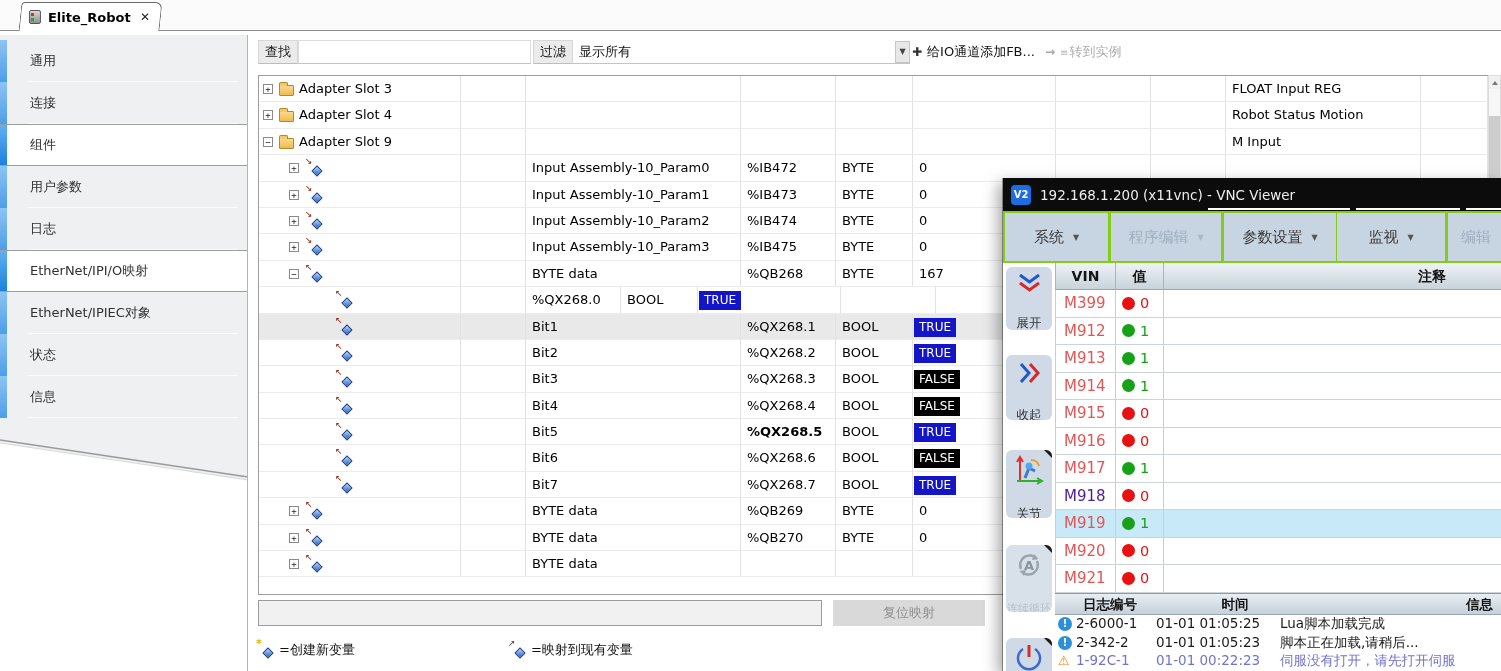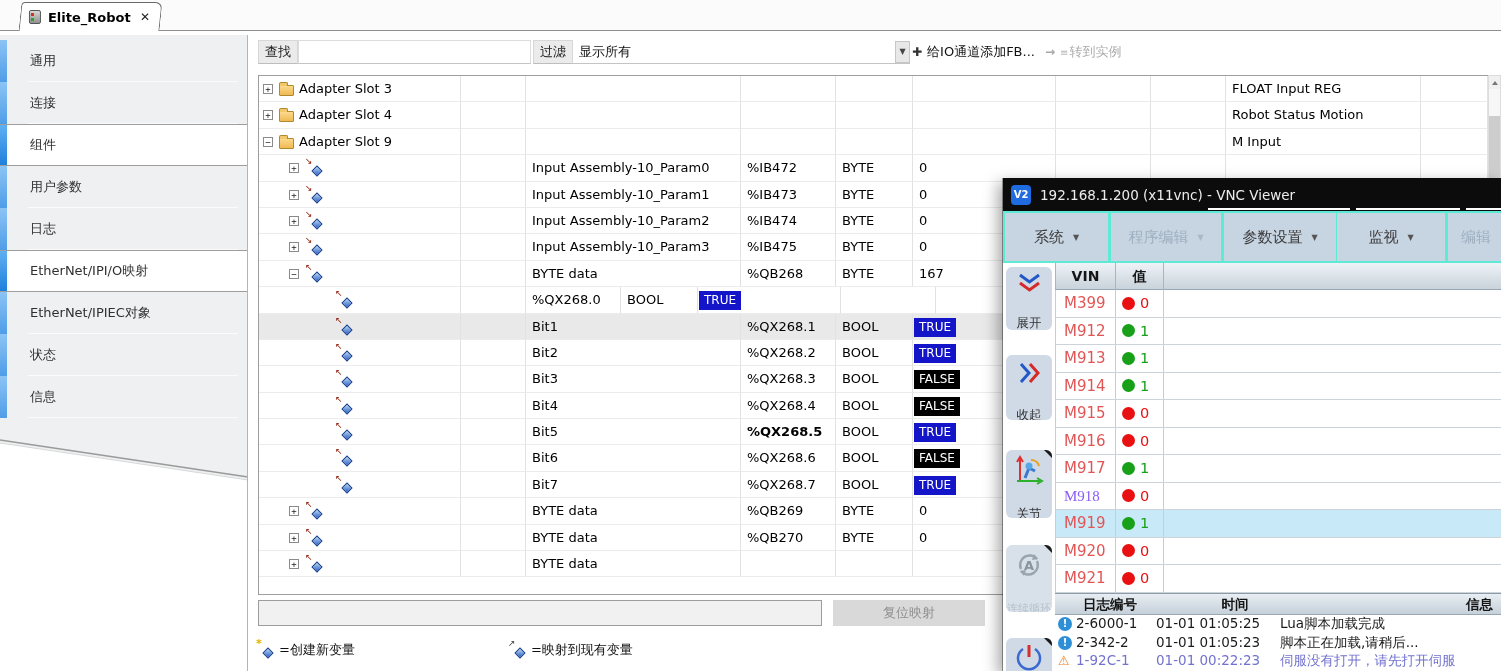--- a/index.html
+++ b/index.html
@@ -81,21 +81,21 @@
 
 
 .vnc{position:absolute;left:1003px;top:178px;width:498px;height:493px;z-index:50;background:#fff;box-shadow:-1px 0 0 rgba(0,0,0,.35),-5px 5px 14px rgba(0,0,0,.35);overflow:hidden}
 .vnc-title{position:absolute;left:0;top:0;width:100%;height:33px;background:#0c0c0c;display:flex;align-items:center;padding-left:8px}
 .vnc-logo{width:20px;height:20px;background:#1f6be0;border-radius:4px;color:#fff;font-size:10px;font-weight:bold;display:flex;align-items:center;justify-content:center;margin-right:9px}
 .vnc-title-text{color:#ececec;font-size:13.5px}
 .tseg{position:absolute;bottom:1px;height:2px;background:#fff}
 .tseg.s1{left:205px;width:142px}
 .tseg.s2{left:353px;width:104px}
 .tseg.s3{left:463px;width:35px}
-.vnc-menubar{position:absolute;left:0;top:33px;width:100%;height:52px;background:#5eead4}
+.vnc-menubar{position:absolute;left:0;top:33px;width:100%;height:52px;background:#84cc16}
 .vnc-menu{position:absolute;top:2px;height:48px;background:#c7d4e2;display:flex;align-items:center;justify-content:center;font-size:15px;color:#3c3c3c;cursor:pointer}
 .vnc-menu .caret{font-size:8px;margin-left:9px;color:#555}
 .vnc-menu.dis{color:#9fb0c0}
 .vnc-menu.dis .caret{color:#a9b8c6}
 .vnc-body{position:absolute;left:0;top:85px;width:100%;height:408px;background:#fff}
 
 
 .vtool{position:absolute;left:3px;width:46px;background:#cfdae6;border-radius:6px;display:flex;flex-direction:column;align-items:center;justify-content:flex-start;cursor:pointer;overflow:hidden}
 .vtool .vt-ico{margin-top:5px}
 .vtool .vt-lbl{font-size:12.5px;color:#333;margin-top:18px;white-space:nowrap}
@@ -631,20 +631,21 @@
           <span class="vt-ico"><svg width="32" height="30" viewBox="0 0 32 30">
               <path d="M10 6 A11 11 0 1 0 22 6" fill="none" stroke="#3a6ad0" stroke-width="2.5"></path>
               <line x1="16" y1="2" x2="16" y2="14" stroke="#d43030" stroke-width="3"></line>
             </svg></span>
           <i class="corner"></i>
         </div>
       </div>
     <div class="vin-header" id="vin-header">
         <div class="vin-hc" style="width: 60px;">VIN</div>
         <div class="vin-hc" style="width: 48px;">值</div>
+        <div class="vin-hc c3" style="flex: 1 1 0%;">注释</div>
       </div>
     <div class="vin-body" id="vin-body">
         <div class="vin-row">
           <div class="vin-c1" style="color: rgb(226, 85, 85);">M399</div>
           <div class="vin-c2">
             <span class="dot" style="background: rgb(232, 16, 16);"></span>
             <span class="dotval" style="color: rgb(232, 16, 16);">0</span>
           </div>
           <div class="vin-c3"></div>
         </div>
@@ -690,21 +691,21 @@
         </div>
         <div class="vin-row">
           <div class="vin-c1" style="color: rgb(226, 85, 85);">M917</div>
           <div class="vin-c2">
             <span class="dot" style="background: rgb(24, 160, 24);"></span>
             <span class="dotval" style="color: rgb(24, 160, 24);">1</span>
           </div>
           <div class="vin-c3"></div>
         </div>
         <div class="vin-row">
-          <div class="vin-c1" style="color: #8b5cf6; font-family: Liberation Serif, serif;">M918</div>
+          <div class="vin-c1" style="color: #4c1d95;">M918</div>
           <div class="vin-c2">
             <span class="dot" style="background: rgb(232, 16, 16);"></span>
             <span class="dotval" style="color: rgb(232, 16, 16);">0</span>
           </div>
           <div class="vin-c3"></div>
         </div>
         <div class="vin-row" style="background: rgb(200, 234, 248);">
           <div class="vin-c1" style="color: rgb(226, 85, 85);">M919</div>
           <div class="vin-c2">
             <span class="dot" style="background: rgb(24, 160, 24);"></span>

